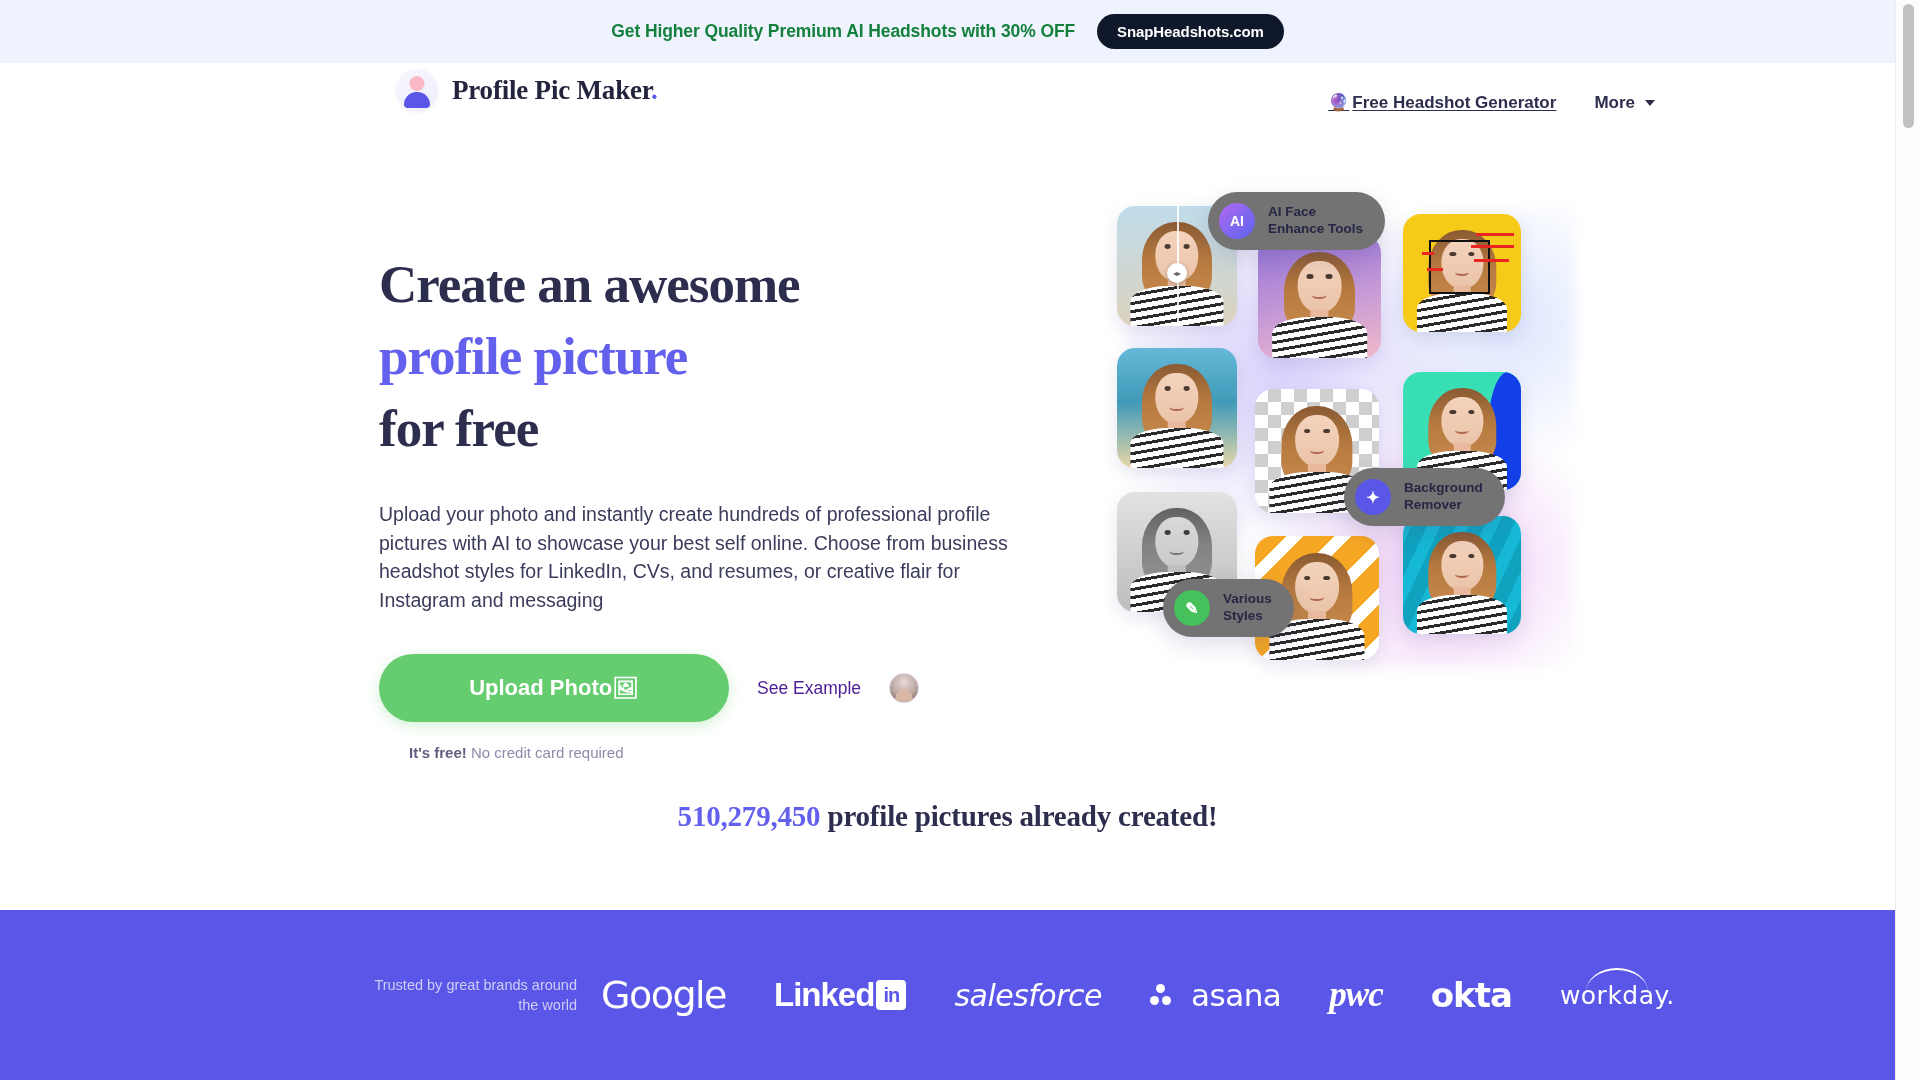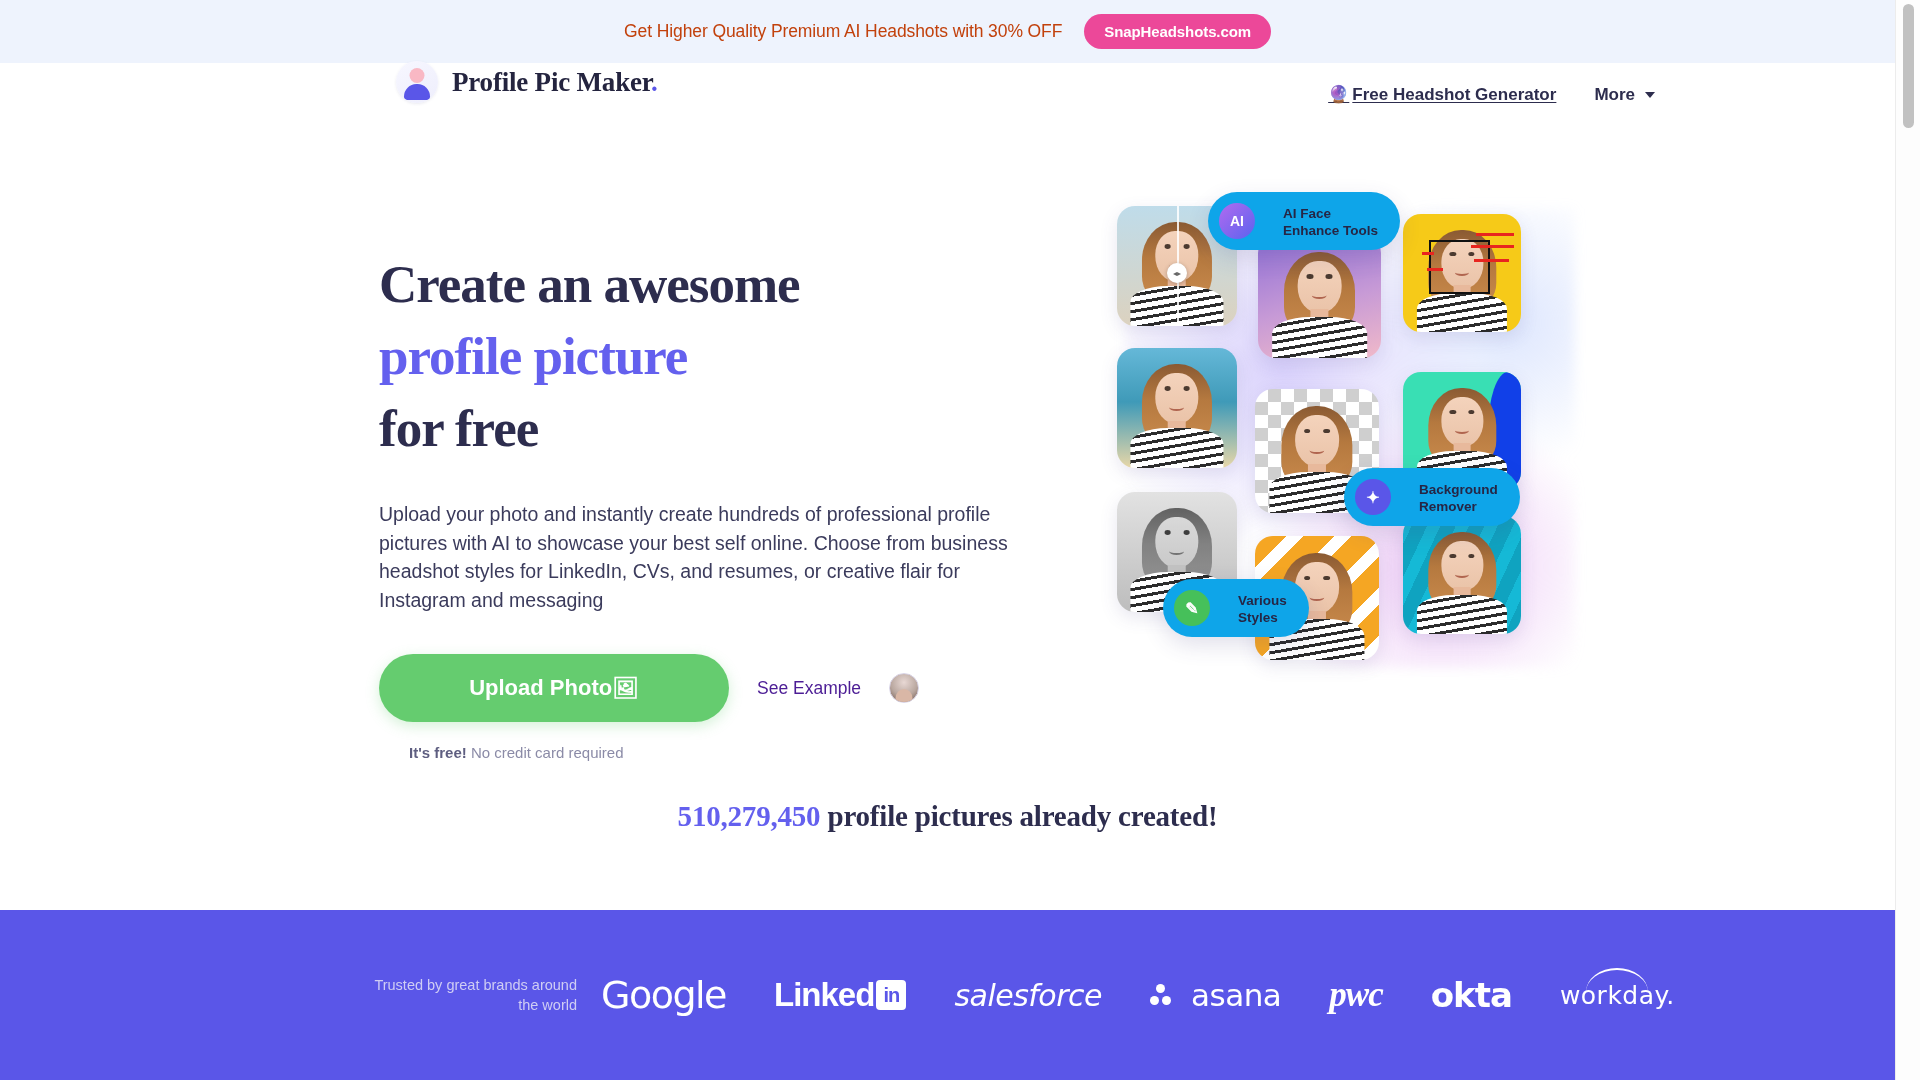--- a/index.html
+++ b/index.html
@@ -18,34 +18,34 @@
 
   
   .promo-bar {
     position: absolute; top: 0; left: 0;
     width: 1895px; height: 63px;
     background: #eef3fd;
     display: flex; align-items: center; justify-content: center;
     gap: 22px;
   }
   .promo-text {
-    font-size: 17.5px; font-weight: 400; color: #c2410c;
+    font-size: 17.5px; font-weight: 700; color: #15803d;
     letter-spacing: -0.1px; white-space: nowrap;
   }
   .promo-btn {
-    background: #ec4899; color: #fff;
+    background: #0f172a; color: #fff;
     font-size: 15px; font-weight: 700;
     padding: 9px 20px; border-radius: 999px;
     border: none; cursor: pointer; white-space: nowrap;
     letter-spacing: -0.1px;
   }
 
   
   .header {
-    position: absolute; top: 52px; left: 0;
+    position: absolute; top: 60px; left: 0;
     width: 1895px; height: 85px;
     display: flex; align-items: center; text-decoration: underline;
   }
   .logo-wrap {
     position: absolute; left: 396px; top: 9px;
     display: flex; align-items: center; gap: 14px;
     cursor: pointer;
   }
   .logo-mark {
     width: 42px; height: 42px; border-radius: 50%;
@@ -240,23 +240,23 @@
   .detect-box {
     position: absolute; left: 22%; top: 22%; width: 52%; height: 46%;
     border: 2px solid #111;
   }
   .detect-line {
     position: absolute; height: 3px; background: #e8251f;
   }
 
   .pill {
     position: absolute;
-    background: #0ea5e9; border-radius: 999px;
+    background: #737373; border-radius: 999px;
     box-shadow: 0 8px 22px rgba(70,60,130,.16);
-    display: flex; align-items: flex-end; gap: 28px;
+    display: flex; align-items: flex-start; gap: 13px;
     padding: 11px 22px 11px 11px;
     cursor: pointer;
   }
   .pill-ico {
     width: 36px; height: 36px; border-radius: 50%;
     display: flex; align-items: center; justify-content: center;
     color: #fff; font-size: 14px; font-weight: 700; flex: none;
   }
   .ico-ai { background: linear-gradient(135deg,#b26af0,#5a63ee); }
   .ico-wand { background: #5a56e8; font-size: 16px; }

